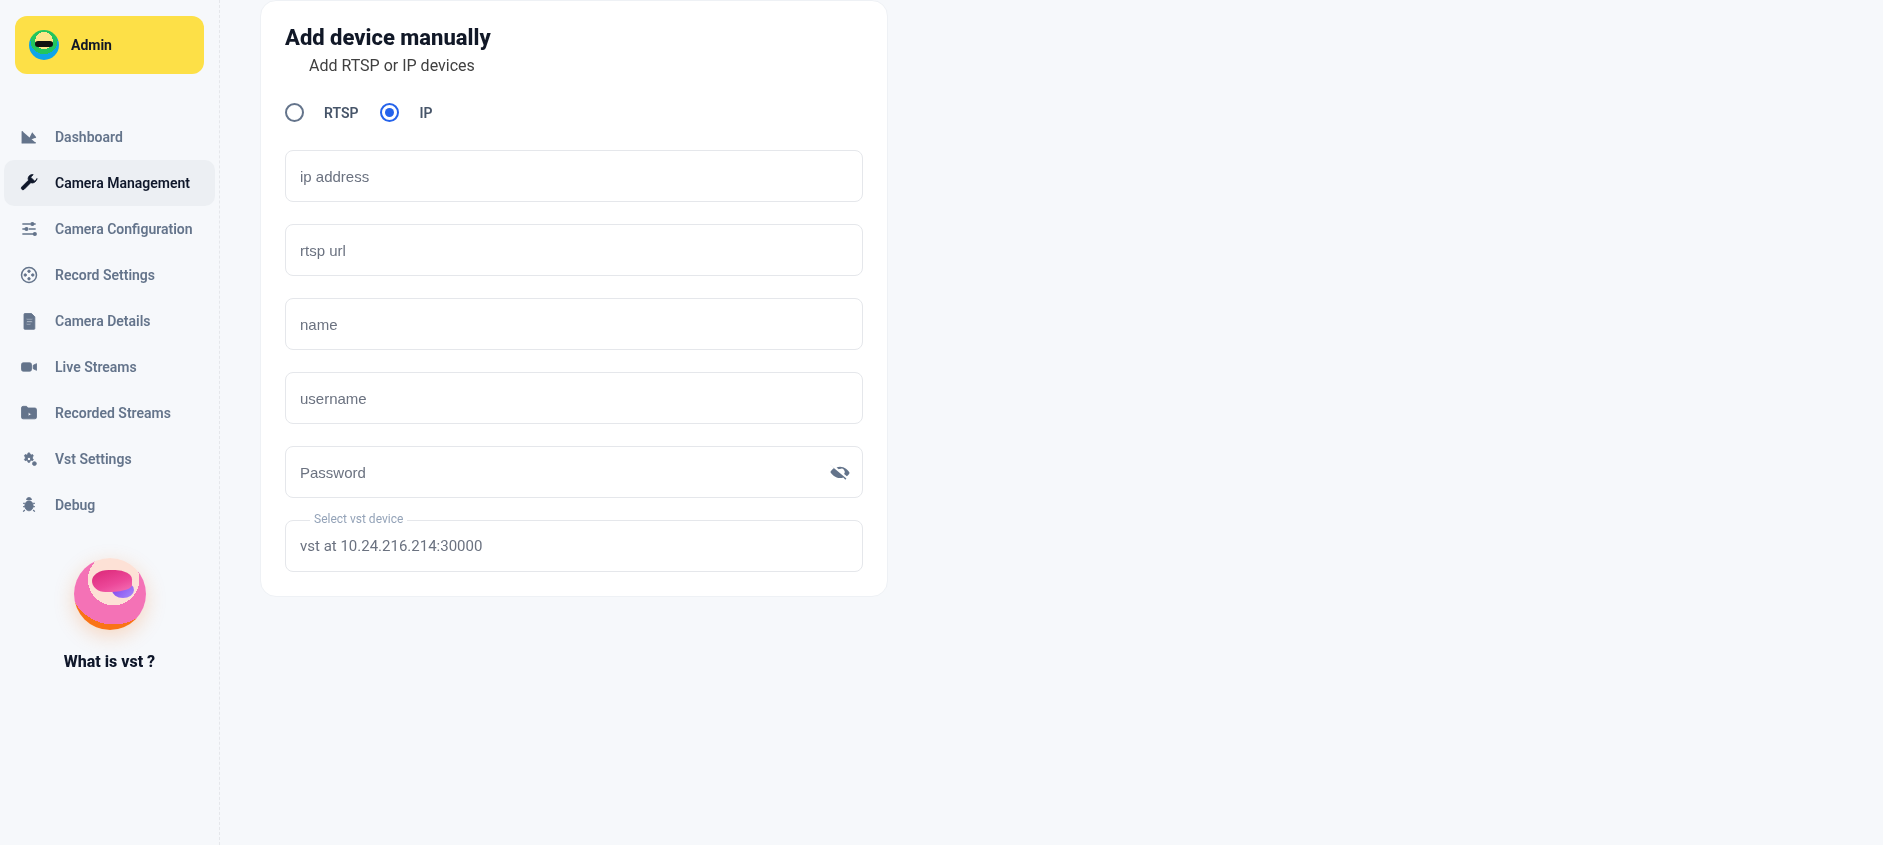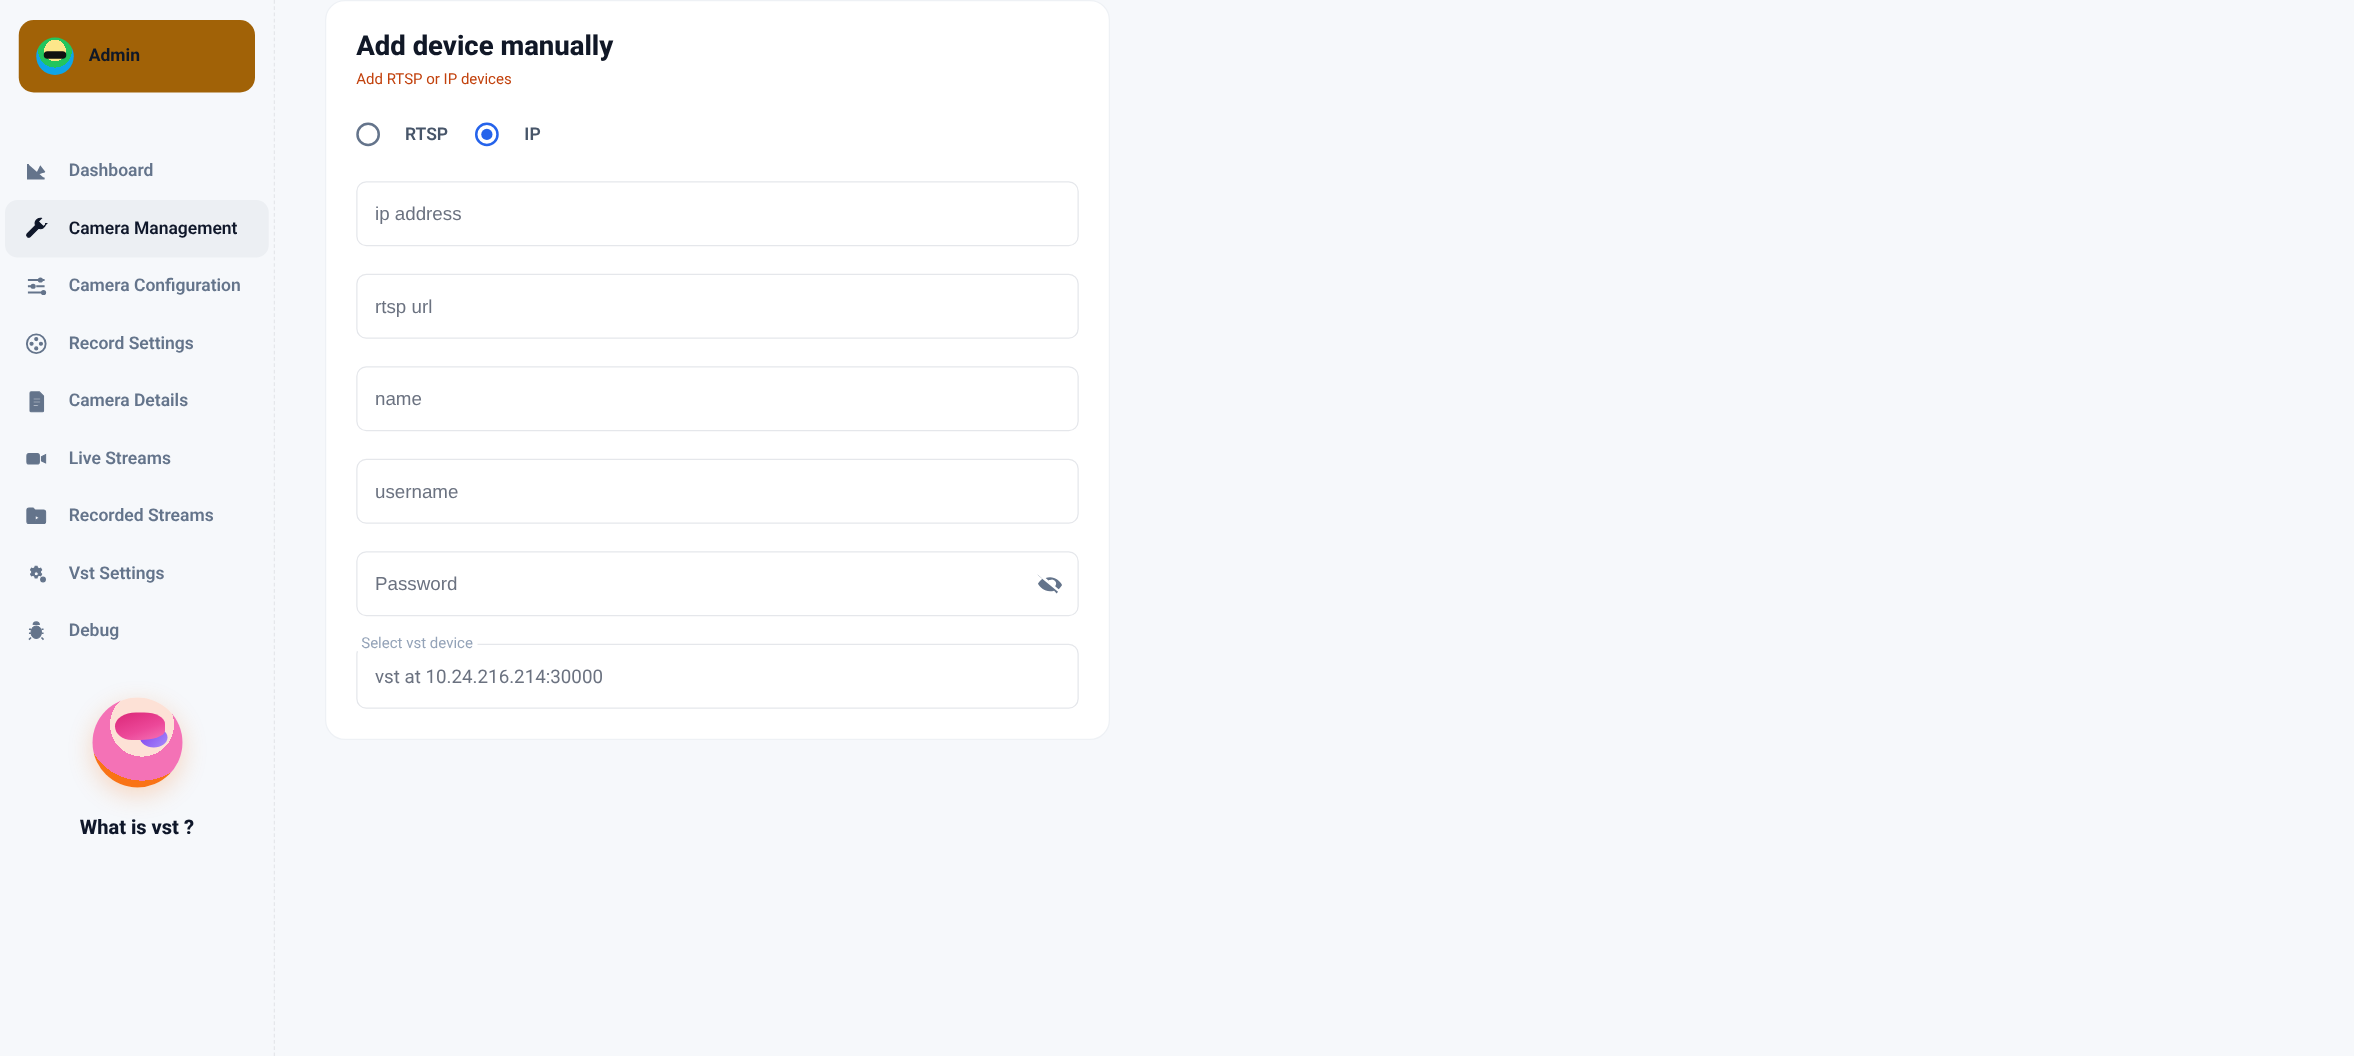--- a/index.html
+++ b/index.html
@@ -17,21 +17,21 @@
     .sidebar {
       width: 220px;
       flex: 0 0 220px;
       background: #f6f8fb;
       border-right: 1px dashed #e5e7eb;
       padding: 16px 8px 0 8px;
       display: flex;
       flex-direction: column;
     }
     .user-card {
-      background: #a16207;
+      background: #fde047;
       border-radius: 12px;
       padding: 14px 14px;
       display: flex;
       align-items: center;
       gap: 12px;
       margin: 0 7px 40px 7px;
     }
     .user-avatar {
       width: 30px; height: 30px; border-radius: 50%;
       background: radial-gradient(circle at 50% 35%, #fde68a 0 35%, #22c55e 35% 55%, #0ea5e9 55% 100%);
@@ -89,21 +89,21 @@
       overflow: auto;
     }
     .card {
       background: #fff;
       border-radius: 16px;
       border: 1px solid #eef1f5;
       width: 628px;
       padding: 24px 24px 24px 24px;
     }
     .card h1 { font-size: 22px; font-weight: 800; color: #111827; margin-bottom: 6px; }
-    .card .sub { font-size: 12px; color: #c2410c; margin-bottom: 28px; }
+    .card .sub { font-size: 16px; color: #404040; margin-bottom: 28px; margin-left: 24px; }
 
     .radios { display: flex; flex-direction: row; gap: 22px; margin-bottom: 28px; }
     .radio {
       display: flex; align-items: center; gap: 20px; cursor: pointer; color: #475569;
       font-size: 14px; font-weight: 600;
     }
     .radio .ring {
       width: 19px; height: 19px; border-radius: 50%;
       border: 2px solid #64748b; position: relative; flex: 0 0 auto;
     }
@@ -125,21 +125,21 @@
       color: #6b7280;
       background: #fff;
       outline: none;
     }
     .field input::placeholder { color: #6b7280; }
     .field .eye {
       position: absolute; right: 12px; top: 50%; transform: translateY(-50%);
       width: 22px; height: 22px; color: #64748b; cursor: pointer;
     }
     .floating-label {
-      position: absolute; left: 0; top: -8px; background: #fff; padding: 0 4px;
+      position: absolute; left: 25px; top: -8px; background: #fff; padding: 0 4px;
       font-size: 12px; color: #94a3b8;
     }
     .select-like { display: flex; align-items: center; color: #111827; font-size: 15px; }
   </style>
 </head>
 <body>
 
 <div class="layout">
 
   <aside class="sidebar">

